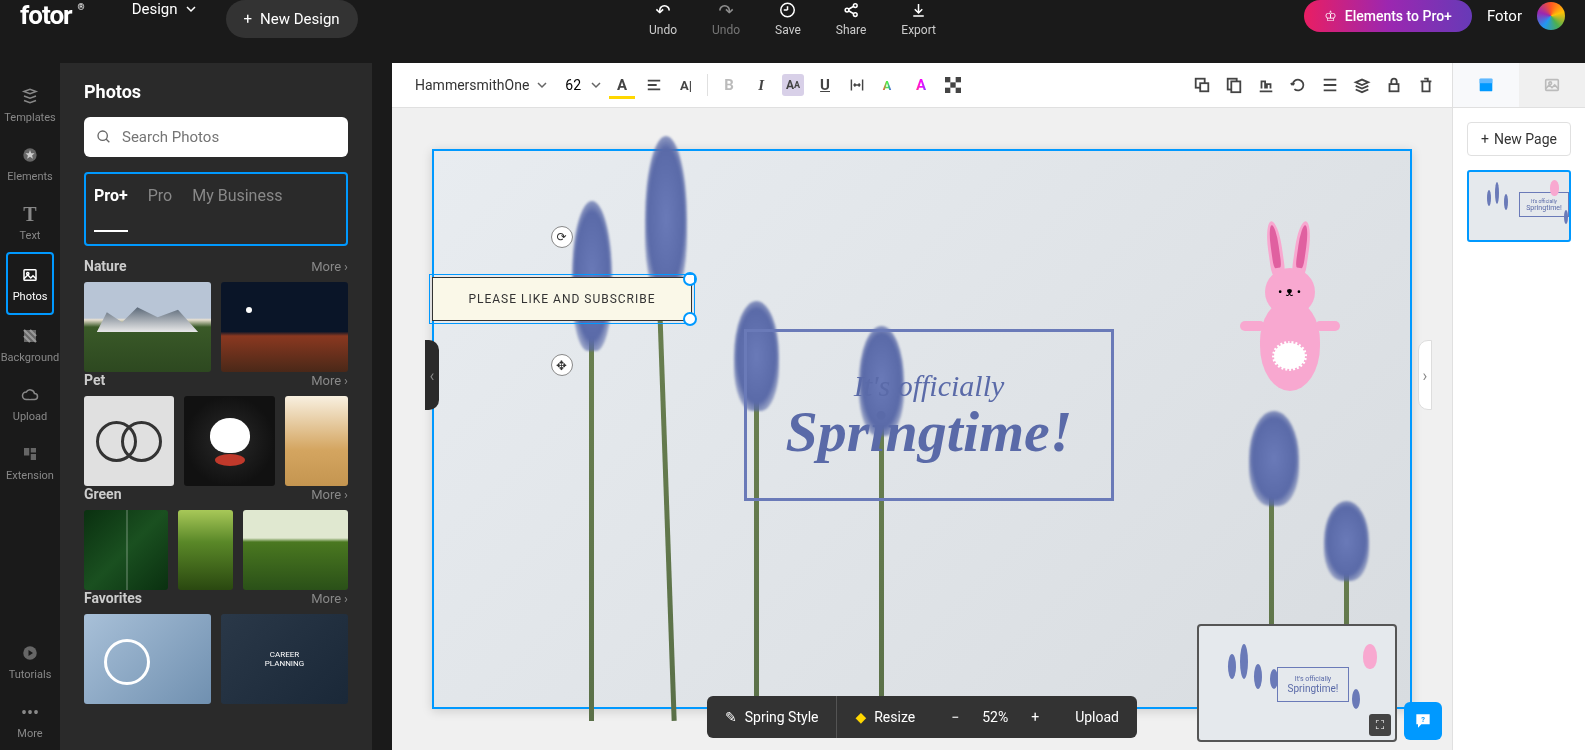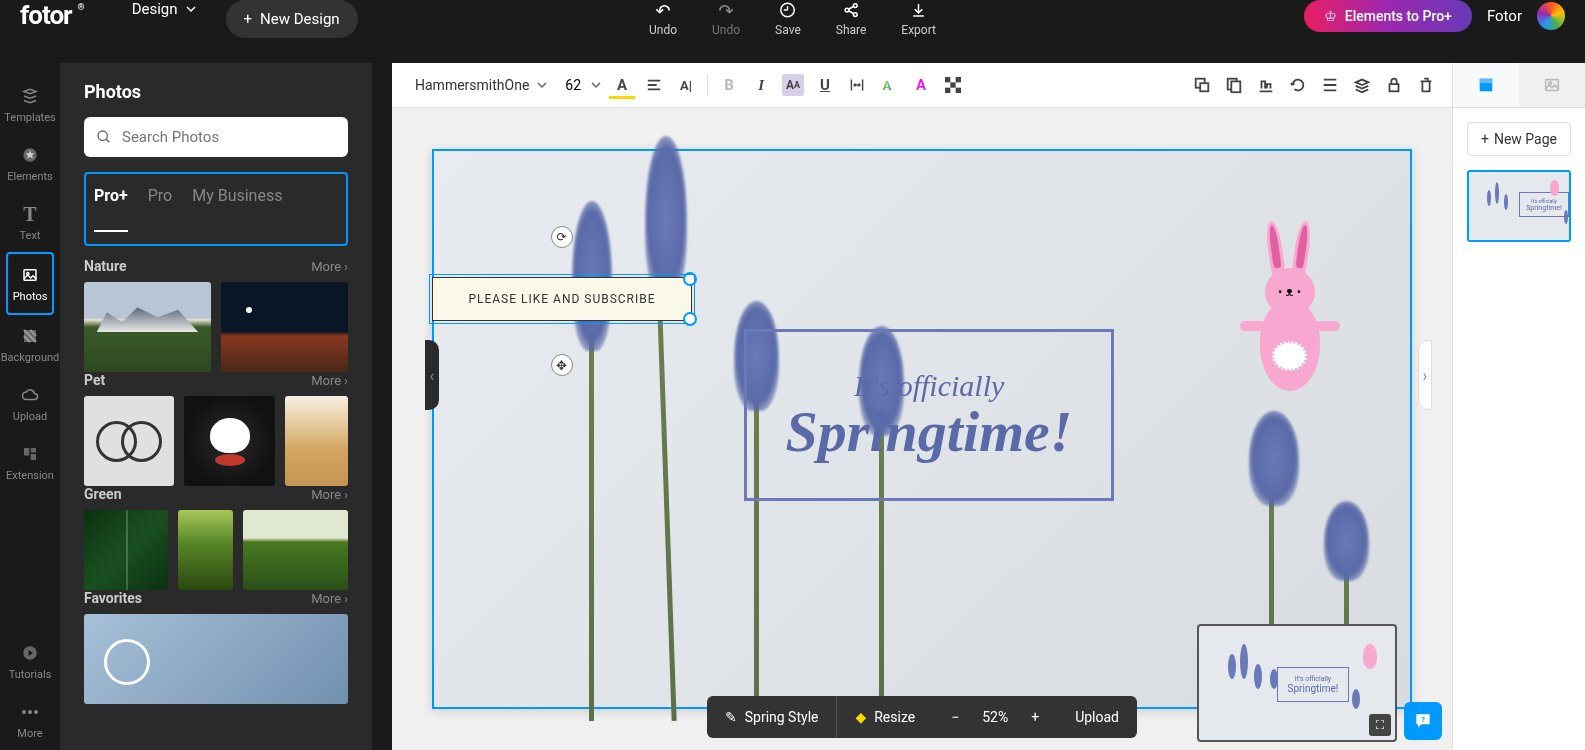--- a/index.html
+++ b/index.html
@@ -336,20 +336,21 @@
     <div class="category">
       <div class="cat-head">
         <span class="cat-title">Favorites</span>
         <span class="more-link">
             <span>More</span>
             <span>›</span>
           </span>
       </div>
       <div class="thumbs">
         <div class="thumb t-biz1"></div>
+        <div class="thumb t-biz2">CAREER<br>PLANNING</div>
       </div>
     </div>
   </div>
 
   <div class="panel-collapse">‹</div>
 
   <div class="canvas-area">
     <div class="top-toolbar">
       <div class="font-select">
         <span>HammersmithOne</span>

